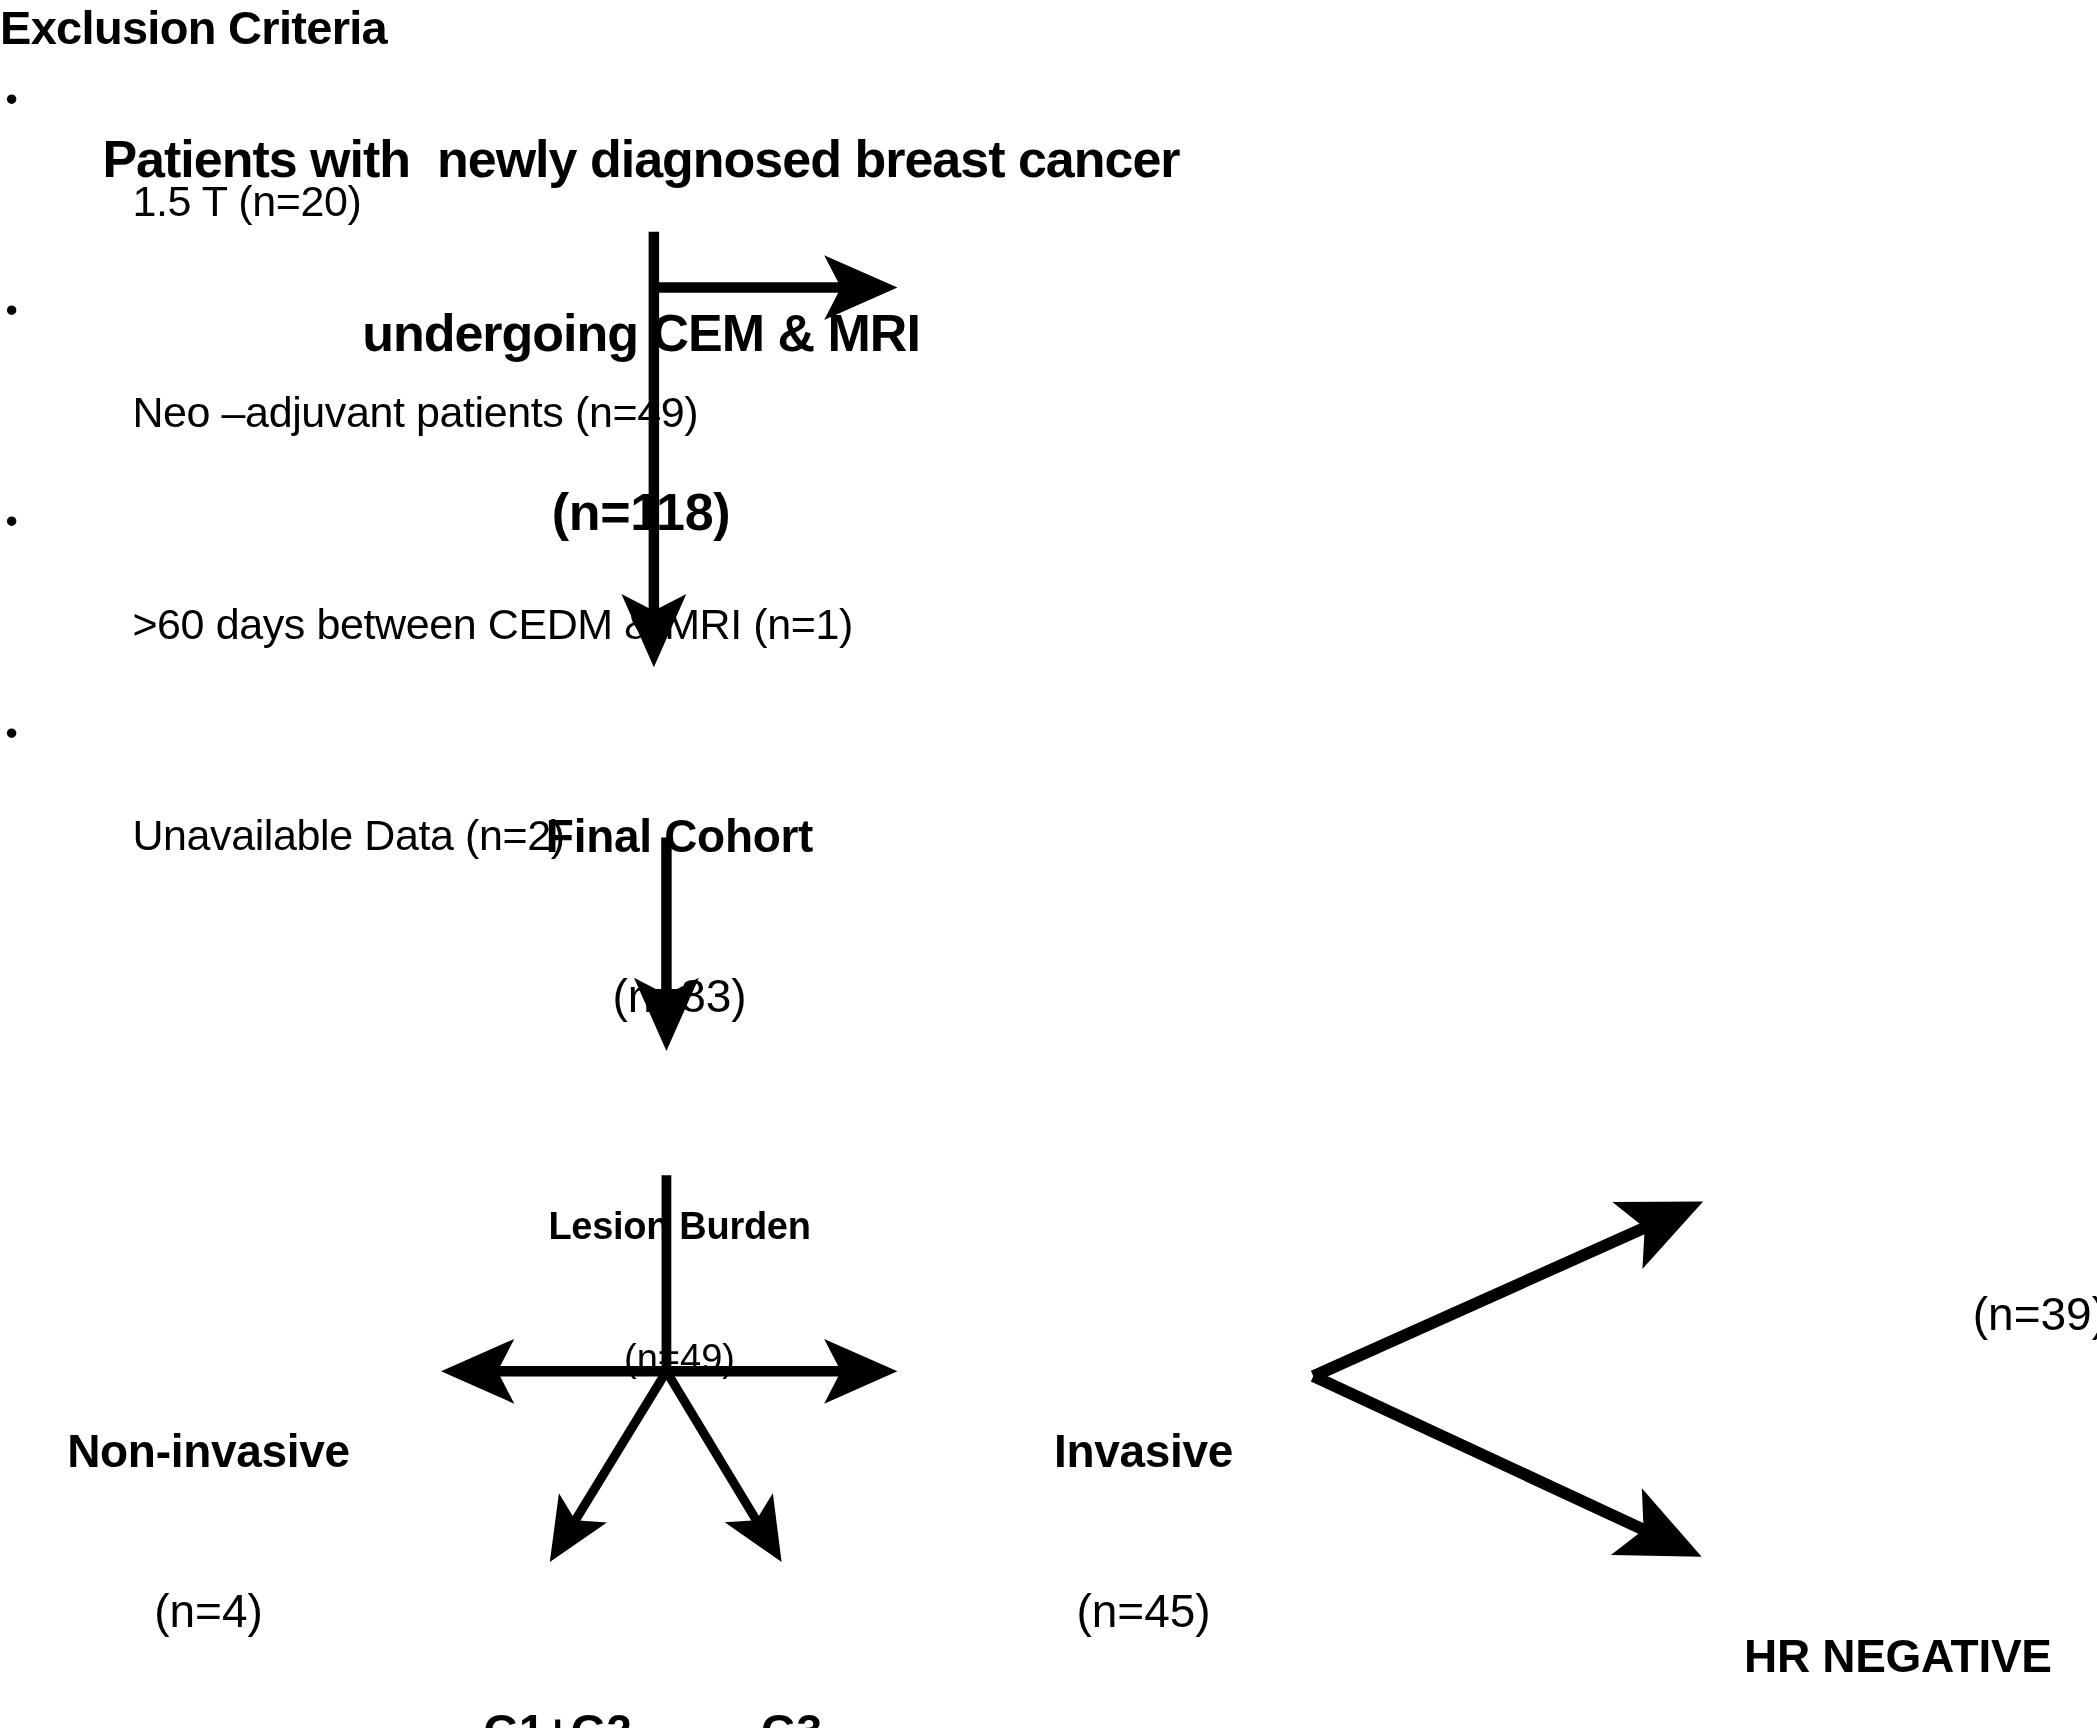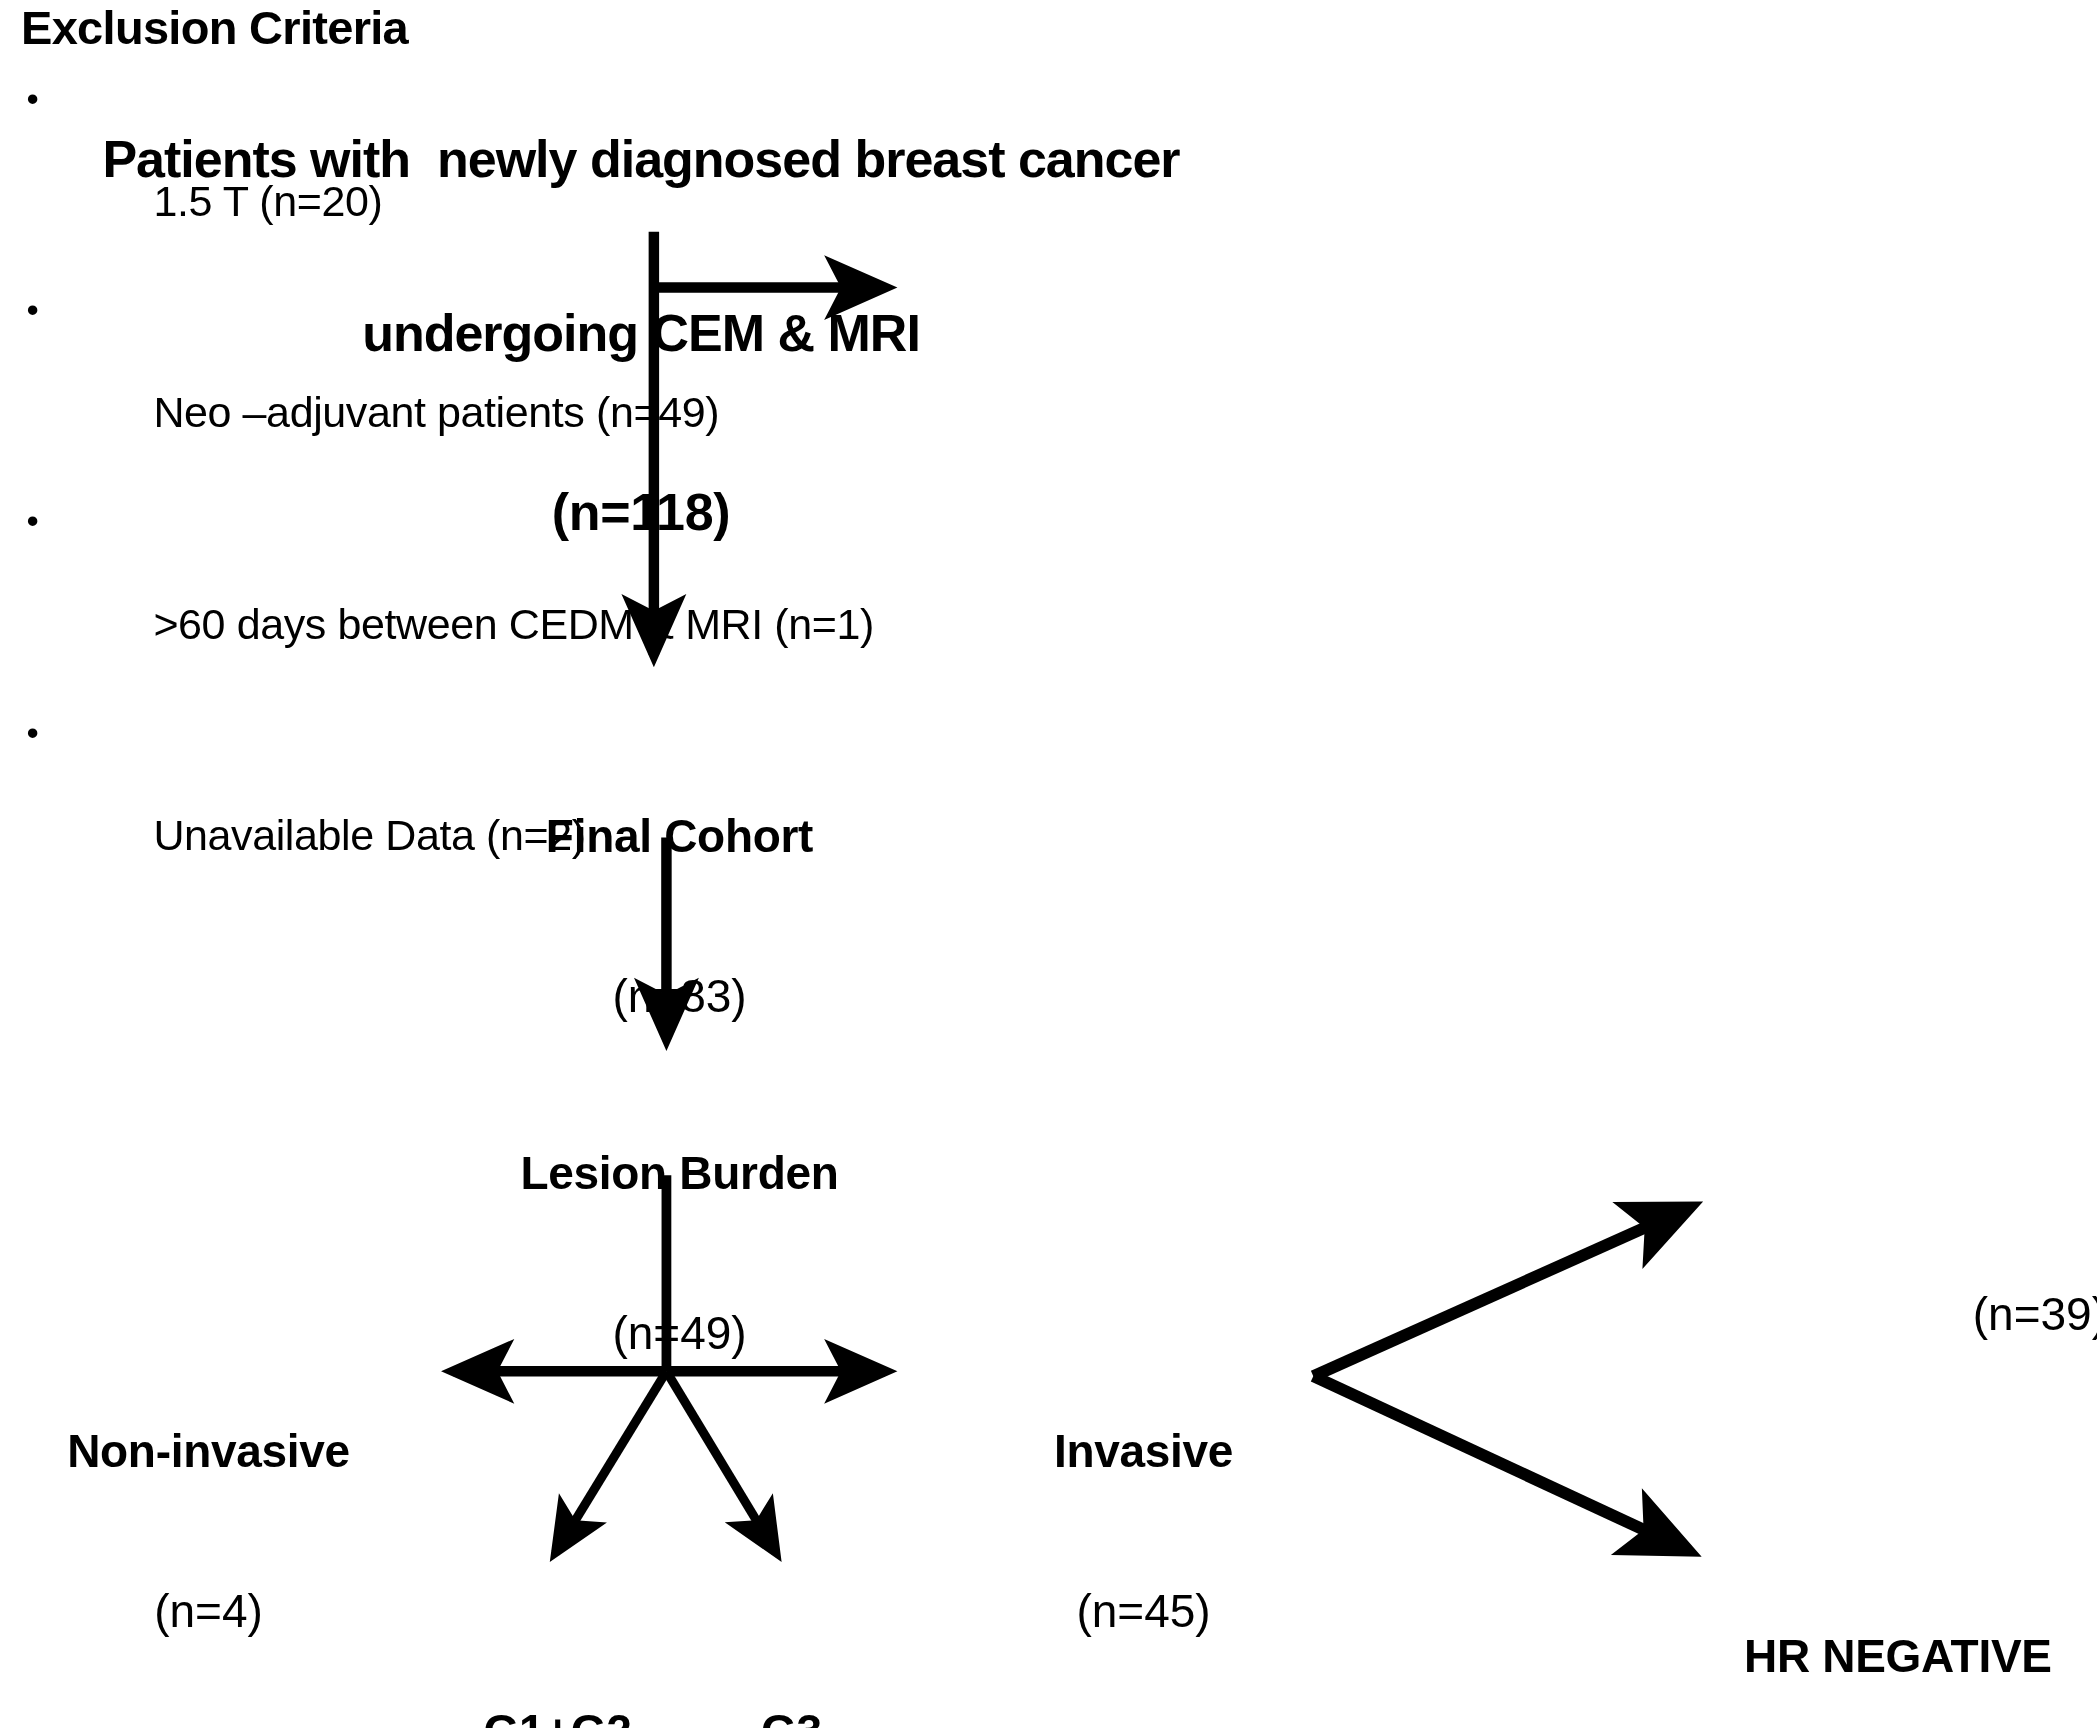--- a/index.html
+++ b/index.html
@@ -60,21 +60,20 @@
     letter-spacing: -0.3px;
     line-height: 1.22;
   }
 
   
   #exclusion-block {
     left: 941px;
     top: 260px;
     width: 1117px;
     text-align: left;
-    margin-left: 21px;
   }
   #exclusion-title {
     font-size: 47px;
     font-weight: bold;
     letter-spacing: -0.7px;
     margin: 0 0 24px 0;
   }
   #exclusion-list {
     list-style: none;
     margin: 0;
@@ -92,21 +91,21 @@
   #exclusion-list li .bullet {
     position: absolute;
     left: 5.6px;
     top: -1.4px;
     font-size: 35px;
     line-height: 1.22;
   }
 
   
   #final-cohort  { left: 408px;  top: 703px;  width: 503px;  font-size: 46px; }
-  #lesion-burden { left: 408px;  top: 1040px; width: 503px;  font-size: 46px; }
+  #lesion-burden { left: 408px;  top: 1116px; width: 503px;  font-size: 38px; }
   #non-invasive  { left: 7px;   top: 1318px; width: 363px;  font-size: 46px; }
   #invasive      { left: 977px; top: 1318px; width: 293px;  font-size: 46px; }
   #g1g2          { left: 391px;  top: 1598px; width: 293px;  font-size: 46px; }
   #g3            { left: 667px;  top: 1598px; width: 209px;  font-size: 46px; }
   #hr-positive   { left: 1724px; top: 1181px; width: 363px;  font-size: 46px; text-align: left; }
   #hr-negative   { left: 1724px; top: 1523px; width: 377px;  font-size: 46px; text-align: left; }
   #hr-positive .cnt, #hr-negative .cnt { text-align: right; }
 </style>
 </head>
 <body>

